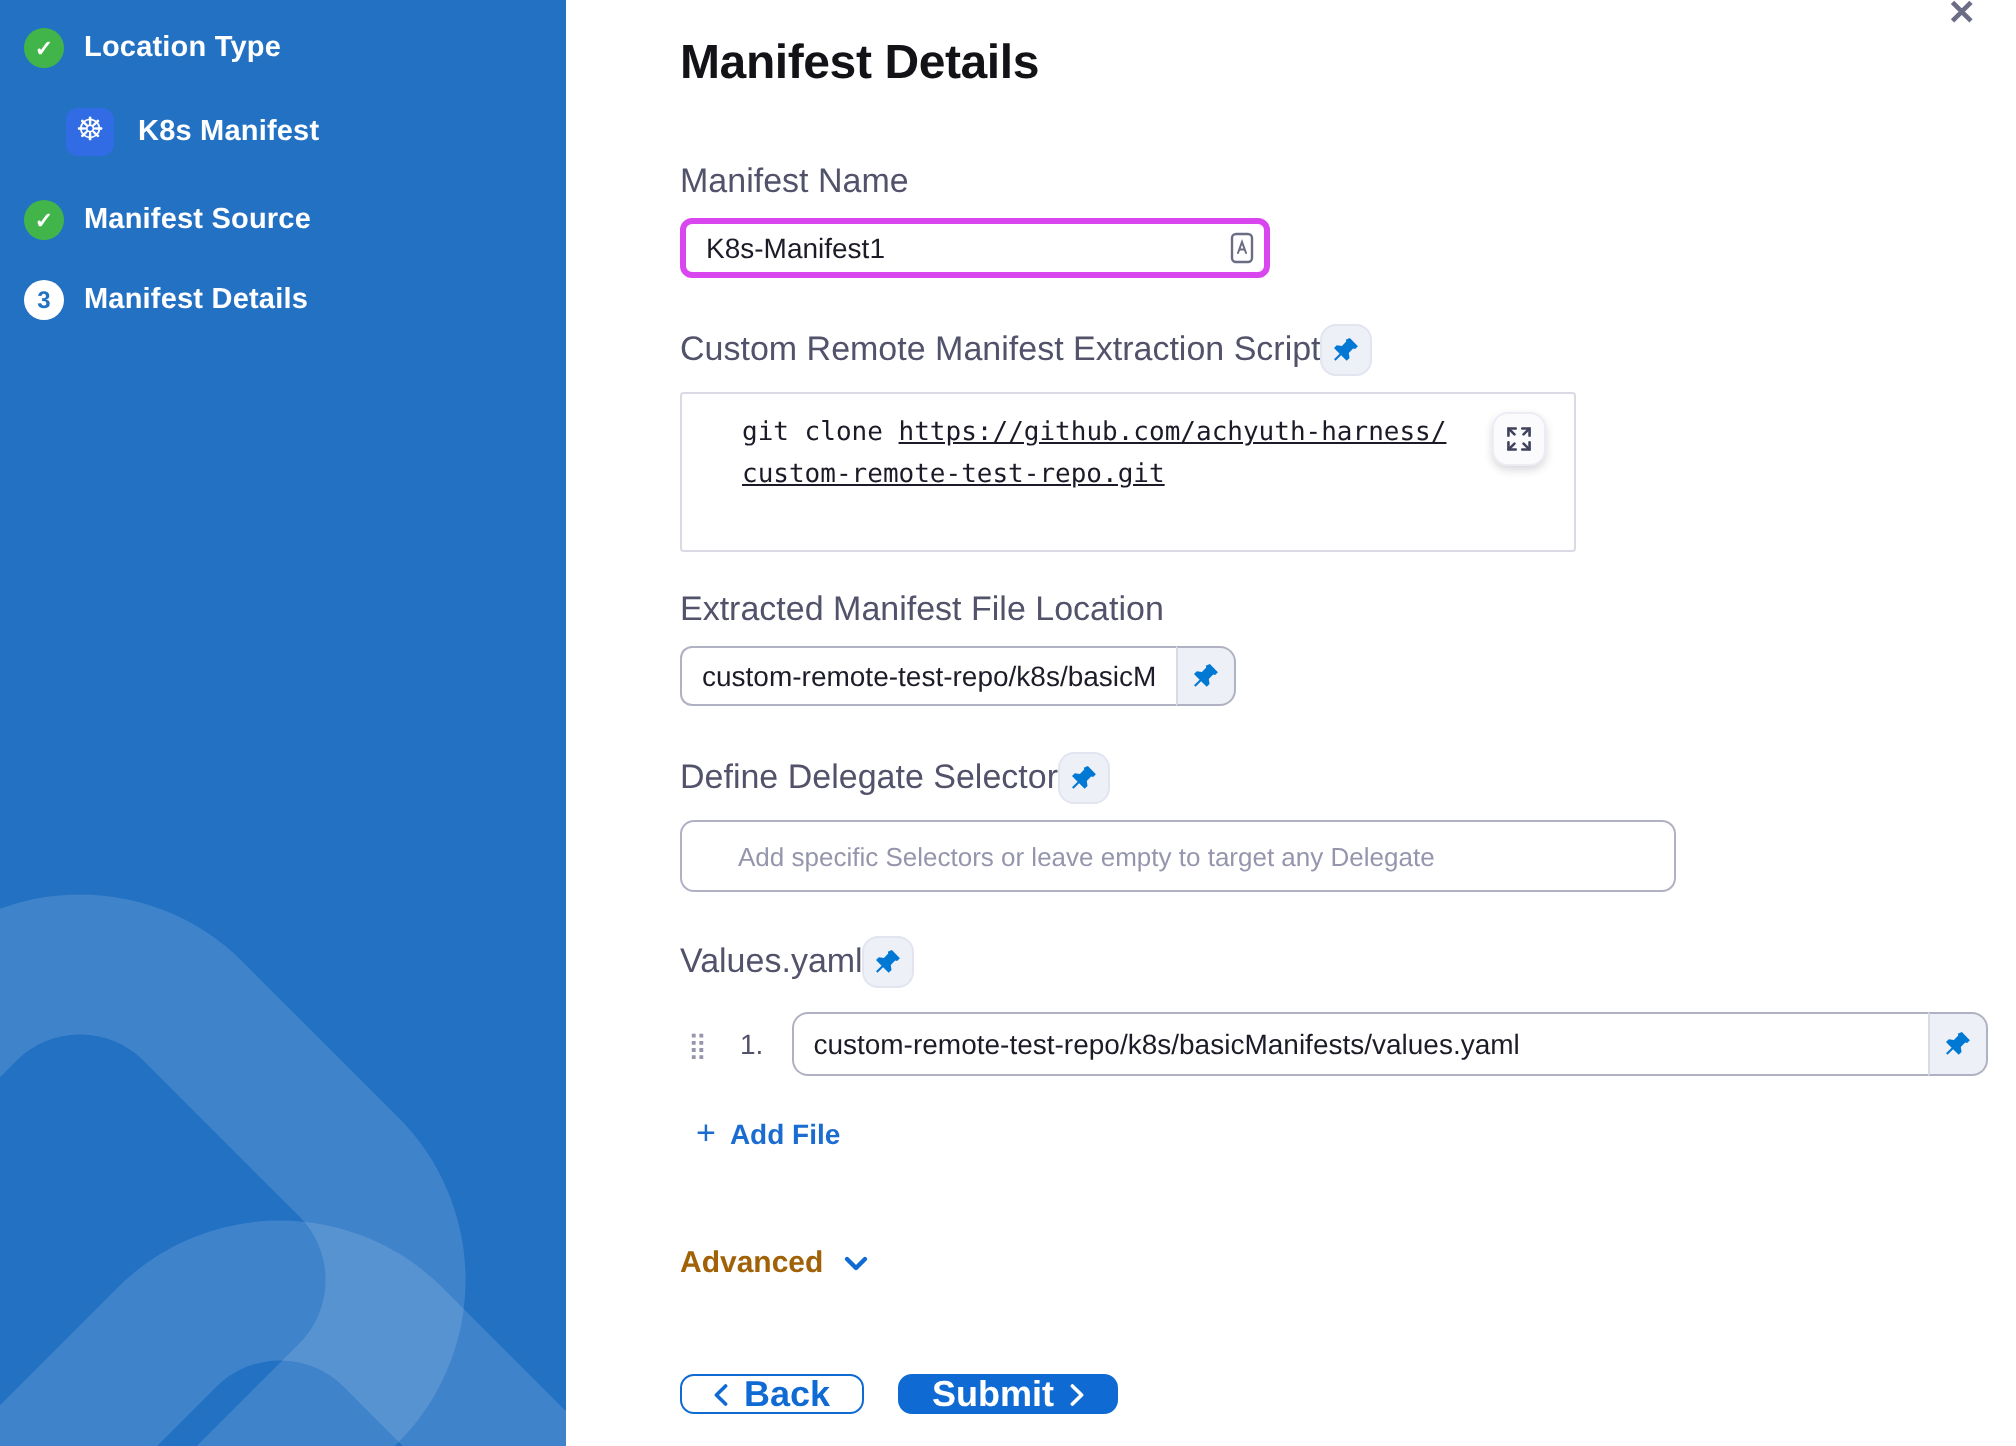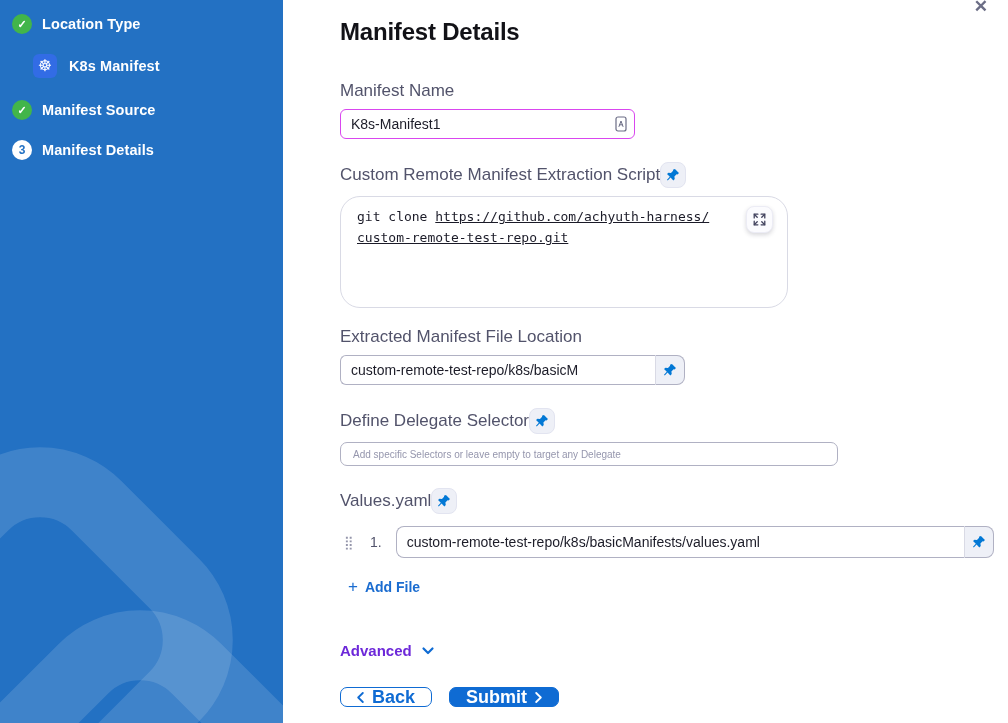--- a/index.html
+++ b/index.html
@@ -51,60 +51,60 @@
   .label-row .field-label { margin-bottom: 0; }
 
   .pin-btn {
     width: 26px; height: 26px; border-radius: 8px; background: #eef0f7;
     border: 1px solid #e2e4f0; display: flex; align-items: center; justify-content: center;
     cursor: pointer; padding: 0;
   }
   .pin-svg { width: 14px; height: 14px; fill: #0278d5; }
   .sec-name { margin-top: 35px; }
   .text-input {
-    width: 295px; height: 30px; border: 1px solid #d946ef; border-radius: 6px;
+    width: 295px; height: 30px; border: 3px solid #d946ef; border-radius: 6px;
     padding: 0 18px 0 10px; font-size: 14px; color: #1c1c28; background: #fff;
     font-family: "Liberation Sans", sans-serif; outline: none;
   }
   .input-rel { position: relative; width: 295px; }
   .edit-ico { position: absolute; right: 8px; top: 7px; width: 12px; height: 16px; }
 
   .sec-script { margin-top: 23px; }
   .script-editor {
-    position: relative; width: 448px; height: 112px; margin-top: 1px;
-    border: 1px solid #d9dae5; border-radius: 20px; background: #fff;
-    padding: 9px 46px 9px 16px;
+    position: relative; width: 448px; height: 80px; margin-top: 1px;
+    border: 1px solid #d9dae5; border-radius: 2px; background: #fff;
+    padding: 9px 46px 9px 30px;
     font-family: "DejaVu Sans Mono", monospace; font-size: 13px; line-height: 21px;
     color: #1b1b28; cursor: text;
   }
   .script-editor .lnk { text-decoration: underline; }
   .expand-btn {
     position: absolute; top: 9px; right: 14px; width: 27px; height: 27px;
     border-radius: 8px; background: #fbfbfe; border: 1px solid #ececf5;
     box-shadow: 0 2px 4px rgba(40,41,61,.18);
     display: flex; align-items: center; justify-content: center; cursor: pointer; padding: 0;
   }
 
   .sec-extracted { margin-top: 19px; }
-  .input-group { display: flex; width: 345px; height: 30px; }
+  .input-group { display: flex; width: 278px; height: 30px; }
   .input-group .gi {
     flex: 1; min-width: 0; height: 100%; border: 1px solid #b0b1c3;
     border-right: none; border-radius: 6px 0 0 6px; padding: 0 8px 0 10px;
     font-size: 14px; color: #1c1c28; font-family: "Liberation Sans", sans-serif; outline: none; background:#fff;
   }
   .input-group .gpin {
     width: 30px; height: 100%; border: 1px solid #b0b1c3; border-left: 1px solid #d9dae5;
     border-radius: 0 8px 8px 0; background: #eef0f7;
     display: flex; align-items: center; justify-content: center; cursor: pointer; padding: 0;
   }
 
   .sec-delegate { margin-top: 23px; }
   .delegate-input {
-    width: 498px; height: 24px; border: 1px solid #b0b1c3; border-radius: 7px;
-    padding: 0 12px; font-size: 10px; color: #1c1c28; outline: none;
+    width: 498px; height: 36px; border: 1px solid #b0b1c3; border-radius: 7px;
+    padding: 0 28px; font-size: 13px; color: #1c1c28; outline: none;
     font-family: "Liberation Sans", sans-serif;
   }
   .delegate-input::placeholder { color: #9596ad; }
 
   .sec-values { margin-top: 22px; }
   .values-row { display: flex; align-items: center; margin: 12px 0 0 4px; }
   .drag-handle { color: #9596ab; font-size: 13px; cursor: grab; width: 16px; line-height: 1; }
   .row-index { color: #52536b; font-size: 14px; margin: 0 14px 0 10px; }
   .values-group { width: 598px; height: 32px; display: flex; border-radius: 15px; }
   .values-group .gi { border-radius: 8px 0 0 8px; }
@@ -113,21 +113,21 @@
     display: inline-flex; align-items: center; gap: 7px; margin: 20px 0 0 8px;
     color: #1a6cd0; font-size: 14px; font-weight: 700; cursor: pointer;
     background: none; border: none; font-family: inherit; padding: 0;
   }
   .add-file .plus { font-size: 17px; font-weight: 400; line-height: 1; }
 
   .advanced-row {
     display: inline-flex; align-items: center; gap: 9px; margin-top: 46px; cursor: pointer;
     background: none; border: none; font-family: inherit; padding: 0;
   }
-  .advanced-label { font-size: 15px; font-weight: 700; color: #6d28d9; }
+  .advanced-label { font-size: 15px; font-weight: 700; color: #a16207; }
 
   .footer-btns { position: absolute; left: 57px; bottom: 16px; display: flex; gap: 17px; }
   .btn {
     height: 20px; border-radius: 7px; font-size: 18px; font-weight: 700;
     display: inline-flex; align-items: center; gap: 8px; padding: 0 16px;
     cursor: pointer; font-family: "Liberation Sans", sans-serif;
   }
   .btn-back { background: #ffffff; color: #0f6bd3; border: 1px solid #0f6bd3; }
   .btn-submit { background: #0f6bd3; color: #ffffff; border: 1px solid #0f6bd3; }
   .chev { display: block; }

